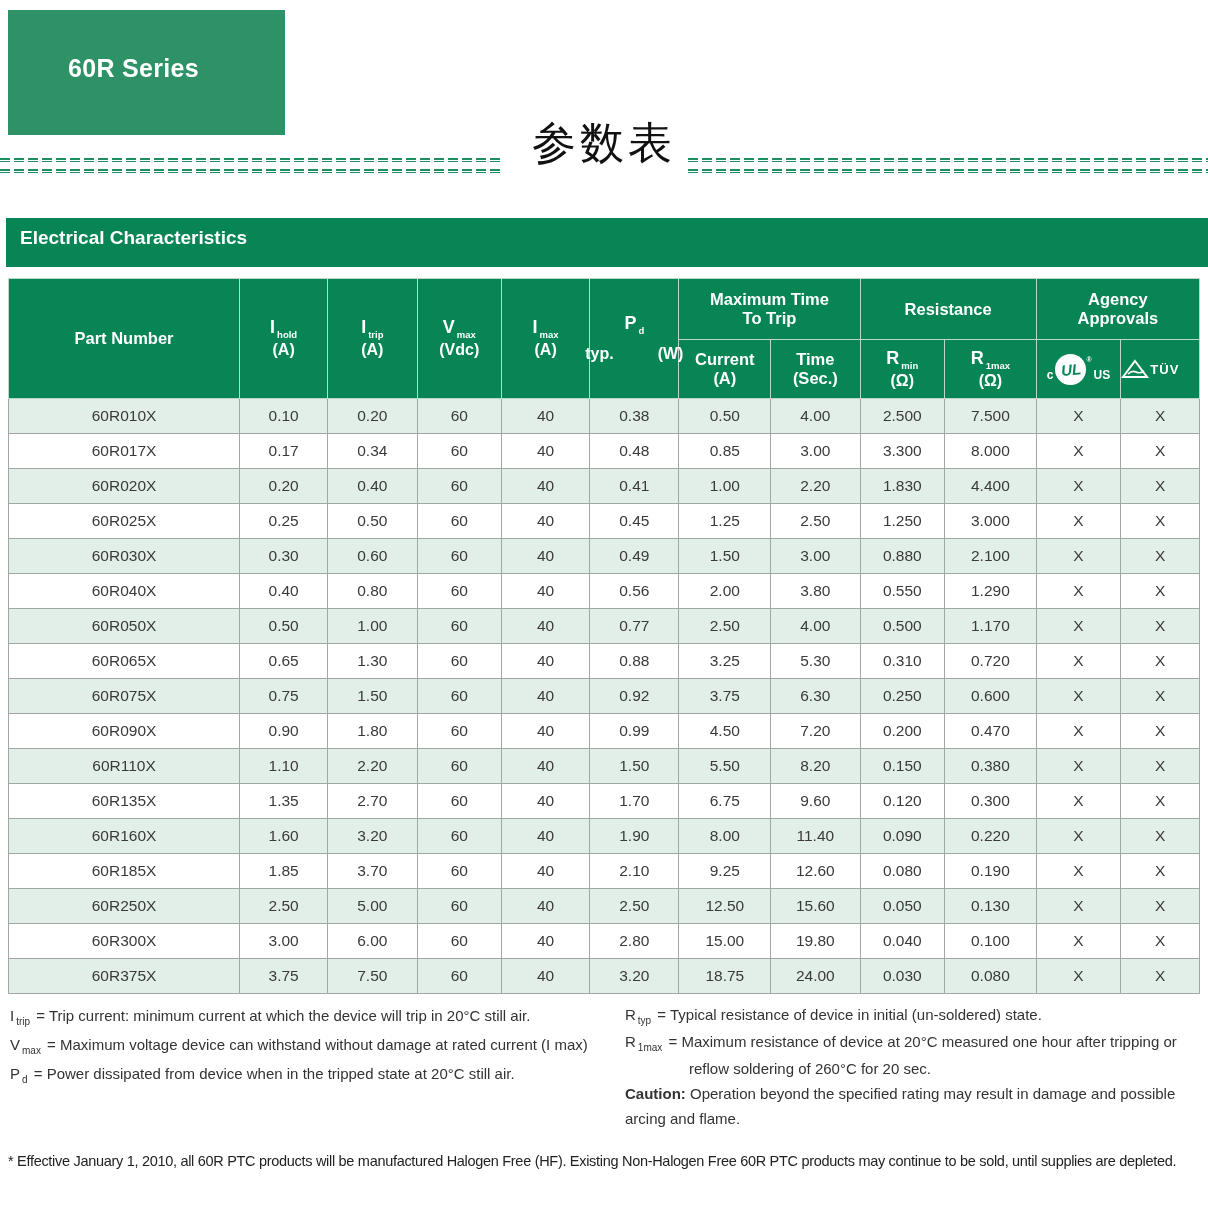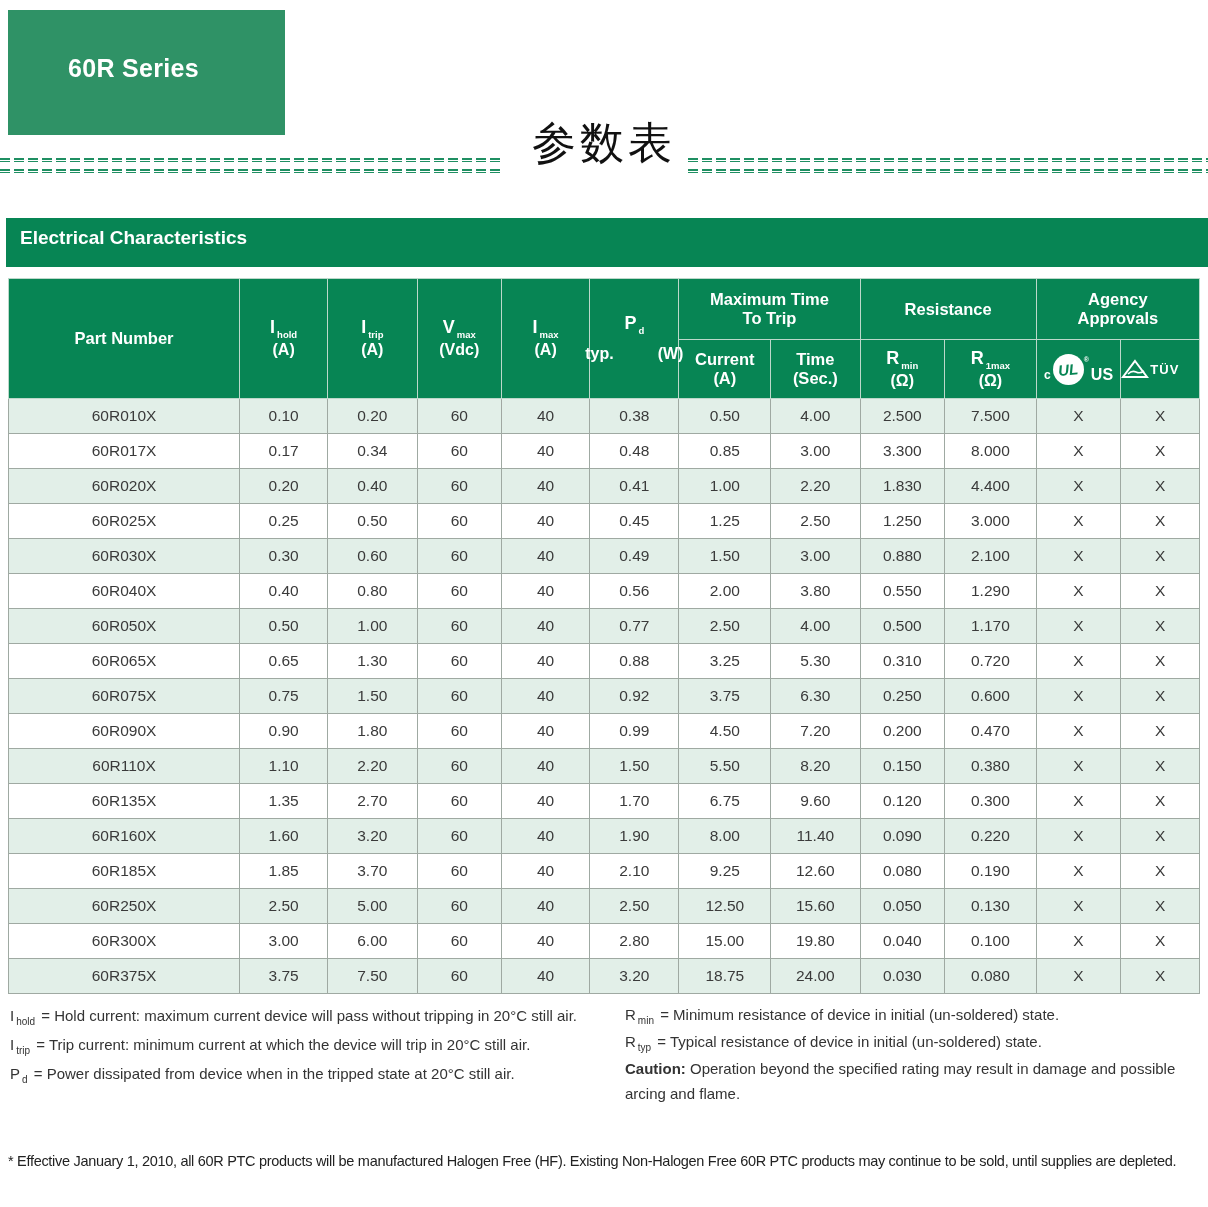--- a/index.html
+++ b/index.html
@@ -43,21 +43,21 @@
   table.spec tbody tr:nth-child(odd) td{background:#e2efe8;}
   td.part-cell{font-size:15.5px;color:#333;}
 
   
   .ul-logo{display:flex;align-items:center;justify-content:center;}
   .ul-c{color:#fff;font-size:12px;font-weight:bold;margin-right:2px;position:relative;top:6px;}
   .ul-circle{display:inline-flex;align-items:center;justify-content:center;width:31px;height:31px;
              border-radius:50%;background:#fff;}
   .ul-letters{color:#078554;font-weight:bold;font-style:italic;font-size:15px;transform:rotate(-6deg);}
   .ul-reg{color:#fff;font-size:7px;position:relative;top:-10px;}
-  .ul-us{color:#fff;font-size:16px;font-weight:bold;margin-left:2px;position:relative;top:6px;}
+  .ul-us{color:#fff;font-size:12px;font-weight:bold;margin-left:2px;position:relative;top:6px;}
   .tuv-logo{display:flex;flex-direction:row;align-items:center;gap:1px;}
   .tuv-text{color:#fff;font-size:13px;font-weight:bold;letter-spacing:1px;}
 
   
   .fn-col{position:absolute;top:1002px;font-size:15px;line-height:27px;color:#333;}
   .fn-left{left:10px;width:600px;}
   .fn-right{left:625px;width:582px;line-height:25px;}
   .fn-line{white-space:normal;}
   .fn-line.hang{padding-left:64px;text-indent:-64px;}
   .fsub{font-size:10px;position:relative;top:4px;padding:0 2px;}
@@ -422,24 +422,24 @@
           <td>24.00</td>
           <td>0.030</td>
           <td>0.080</td>
           <td>X</td>
           <td>X</td>
         </tr>
       </tbody>
   </table>
 
   <div class="fn-col fn-left">
-      <div class="fn-line"><span>I</span><span class="fsub">hold</span><span> = Hold current: maximum current device will pass without tripping in 20°C still air.</span></div>
       <div class="fn-line"><span>I</span><span class="fsub">trip</span><span> = Trip current: minimum current at which the device will trip in 20°C still air.</span></div>
+      <div class="fn-line"><span>V</span><span class="fsub">max</span><span> = Maximum voltage device can withstand without damage at rated current (I max)</span></div>
       <div class="fn-line"><span>P</span><span class="fsub">d</span><span> = Power dissipated from device when in the tripped state at 20°C still air.</span></div>
     </div>
   <div class="fn-col fn-right">
-      <div class="fn-line"><span>R</span><span class="fsub">min</span><span> = Minimum resistance of device in initial (un-soldered) state.</span></div>
       <div class="fn-line"><span>R</span><span class="fsub">typ</span><span> = Typical resistance of device in initial (un-soldered) state.</span></div>
+      <div class="fn-line hang"><span>R</span><span class="fsub">1max</span><span> = Maximum resistance of device at 20°C measured one hour after tripping or reflow soldering of 260°C for 20 sec.</span></div>
       <div class="fn-line"><span class="fbold">Caution:</span><span> Operation beyond the specified rating may result in damage and possible arcing and flame.</span></div>
     </div>
 
   <div class="bottom-note">* Effective January 1, 2010, all 60R PTC products will be manufactured Halogen Free (HF). Existing Non-Halogen Free 60R PTC products may continue to be sold, until supplies are depleted.</div>
 </div>
 
 </body></html>

